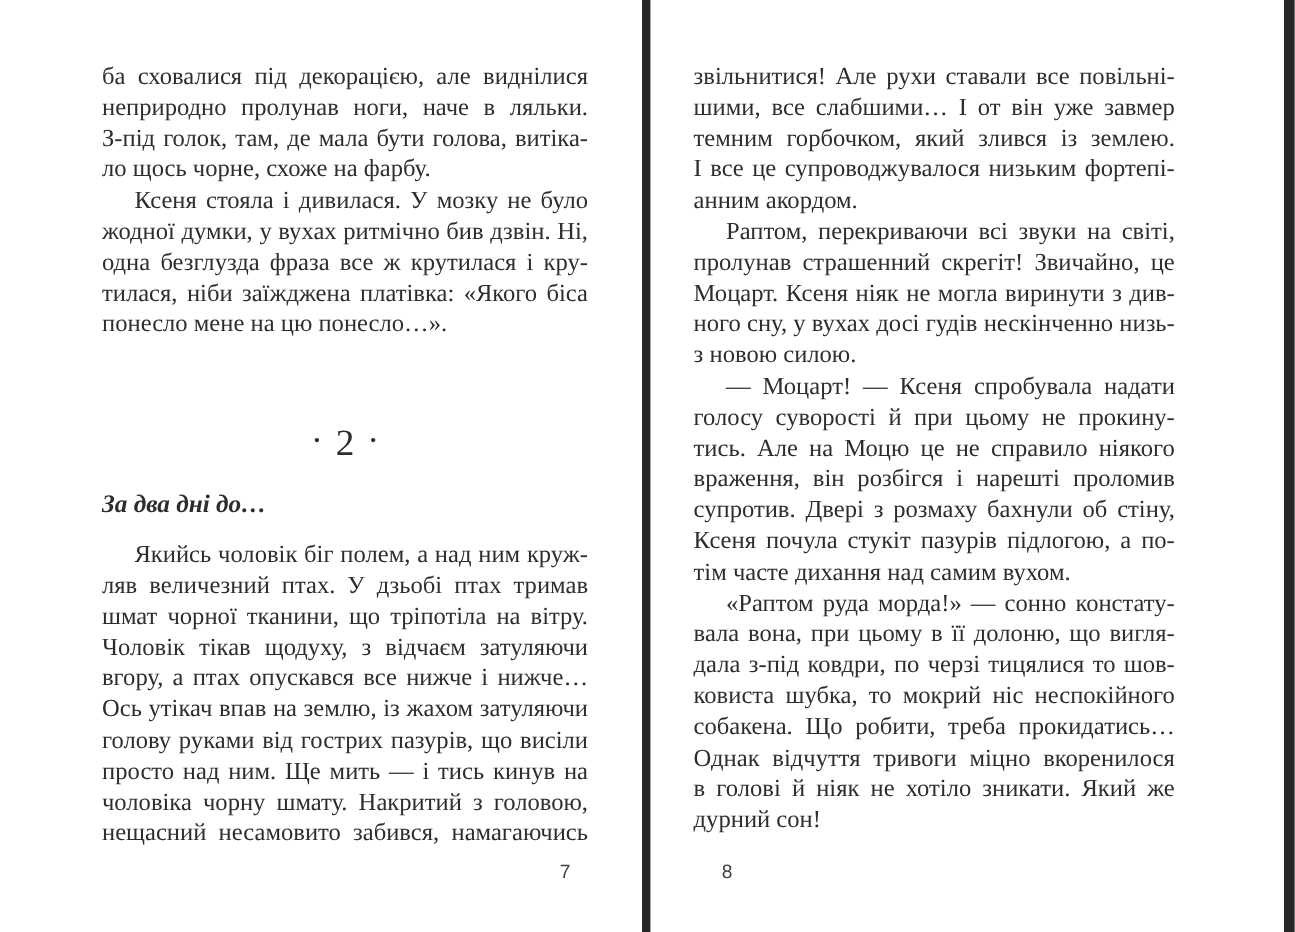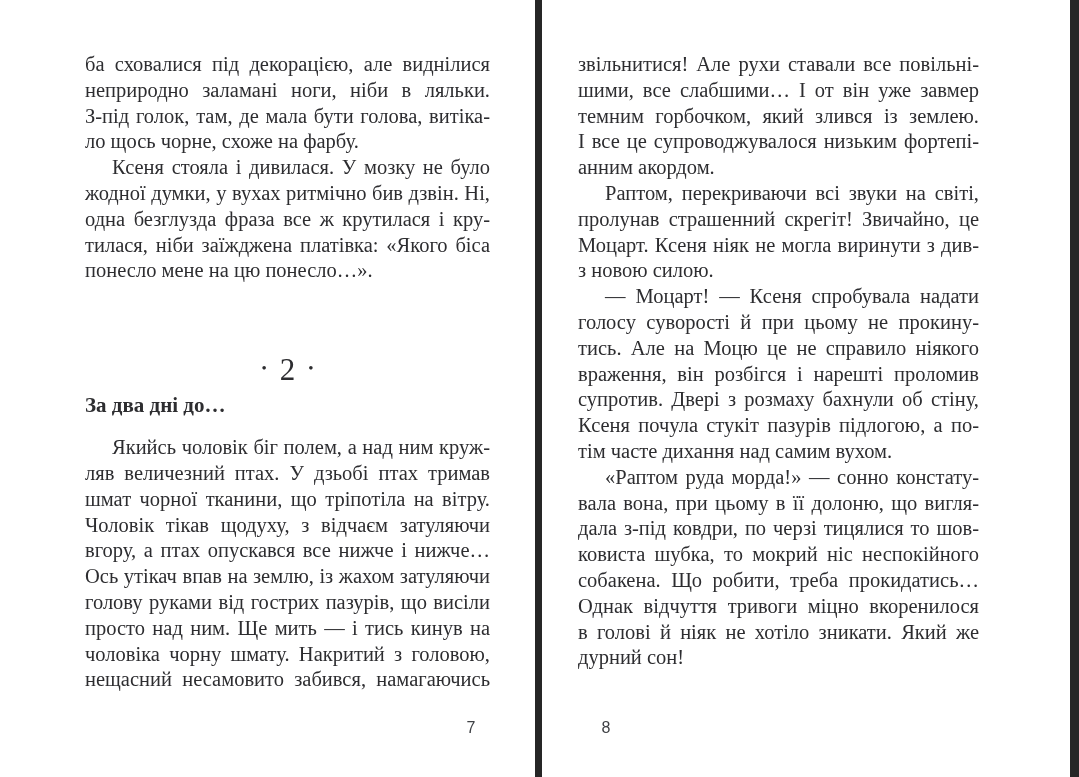--- a/index.html
+++ b/index.html
@@ -18,40 +18,40 @@
   .line{line-height:25.8px;text-align:justify;white-space:normal;}
   .line.fill{text-align-last:justify;}
   .line.end{text-align-last:left;}
   .line.first-indent{text-indent:27px;}
   .chapter{
     margin-top:60px;height:48px;text-align:center;
     font-size:31px;line-height:48px;color:#2d2d30;
   }
   .chapter .bullet{font-size:15px;vertical-align:7px;padding:0 13px;}
   .subtitle{
-    margin-bottom:17px;
-    font-weight:bold;font-size:21px;line-height:26px;
+    margin-top:15px;margin-bottom:17px;
+    font-style:italic;font-weight:bold;font-size:21px;line-height:26px;
   }
   .page-num{
     position:absolute;top:719px;width:18px;text-align:center;
     font-family:"Liberation Sans","DejaVu Sans",sans-serif;
     font-size:16px;color:#3f4145;
   }
   .page-num-left{left:462px;}
   .page-num-right{left:597px;}
 </style>
 </head>
 <body>
 
 <div class="spread">
 
   <div class="col col-left">
       <div class="para">
         <div class="line fill">ба сховалися під декорацією, але виднілися</div>
-        <div class="line fill">неприродно заламані ноги, ніби в ляльки.</div>
+        <div class="line fill">неприродно пролунав ноги, наче в ляльки.</div>
         <div class="line fill">З-під голок, там, де мала бути голова, витіка-</div>
         <div class="line end">ло щось чорне, схоже на фарбу.</div>
       </div>
       <div class="para">
         <div class="line fill first-indent">Ксеня стояла і дивилася. У мозку не було</div>
         <div class="line fill">жодної думки, у вухах ритмічно бив дзвін. Ні,</div>
         <div class="line fill">одна безглузда фраза все ж крутилася і кру-</div>
         <div class="line fill">тилася, ніби заїжджена платівка: «Якого біса</div>
         <div class="line end">понесло мене на цю понесло…».</div>
       </div>
@@ -76,20 +76,21 @@
         <div class="line fill">звільнитися! Але рухи ставали все повільні-</div>
         <div class="line fill">шими, все слабшими… І от він уже завмер</div>
         <div class="line fill">темним горбочком, який злився із землею.</div>
         <div class="line fill">І все це супроводжувалося низьким фортепі-</div>
         <div class="line end">анним акордом.</div>
       </div>
       <div class="para">
         <div class="line fill first-indent">Раптом, перекриваючи всі звуки на світі,</div>
         <div class="line fill">пролунав страшенний скрегіт! Звичайно, це</div>
         <div class="line fill">Моцарт. Ксеня ніяк не могла виринути з див-</div>
+        <div class="line fill">ного сну, у вухах досі гудів нескінченно низь-</div>
         <div class="line end">з новою силою.</div>
       </div>
       <div class="para">
         <div class="line fill first-indent">— Моцарт! — Ксеня спробувала надати</div>
         <div class="line fill">голосу суворості й при цьому не прокину-</div>
         <div class="line fill">тись. Але на Моцю це не справило ніякого</div>
         <div class="line fill">враження, він розбігся і нарешті проломив</div>
         <div class="line fill">супротив. Двері з розмаху бахнули об стіну,</div>
         <div class="line fill">Ксеня почула стукіт пазурів підлогою, а по-</div>
         <div class="line end">тім часте дихання над самим вухом.</div>

